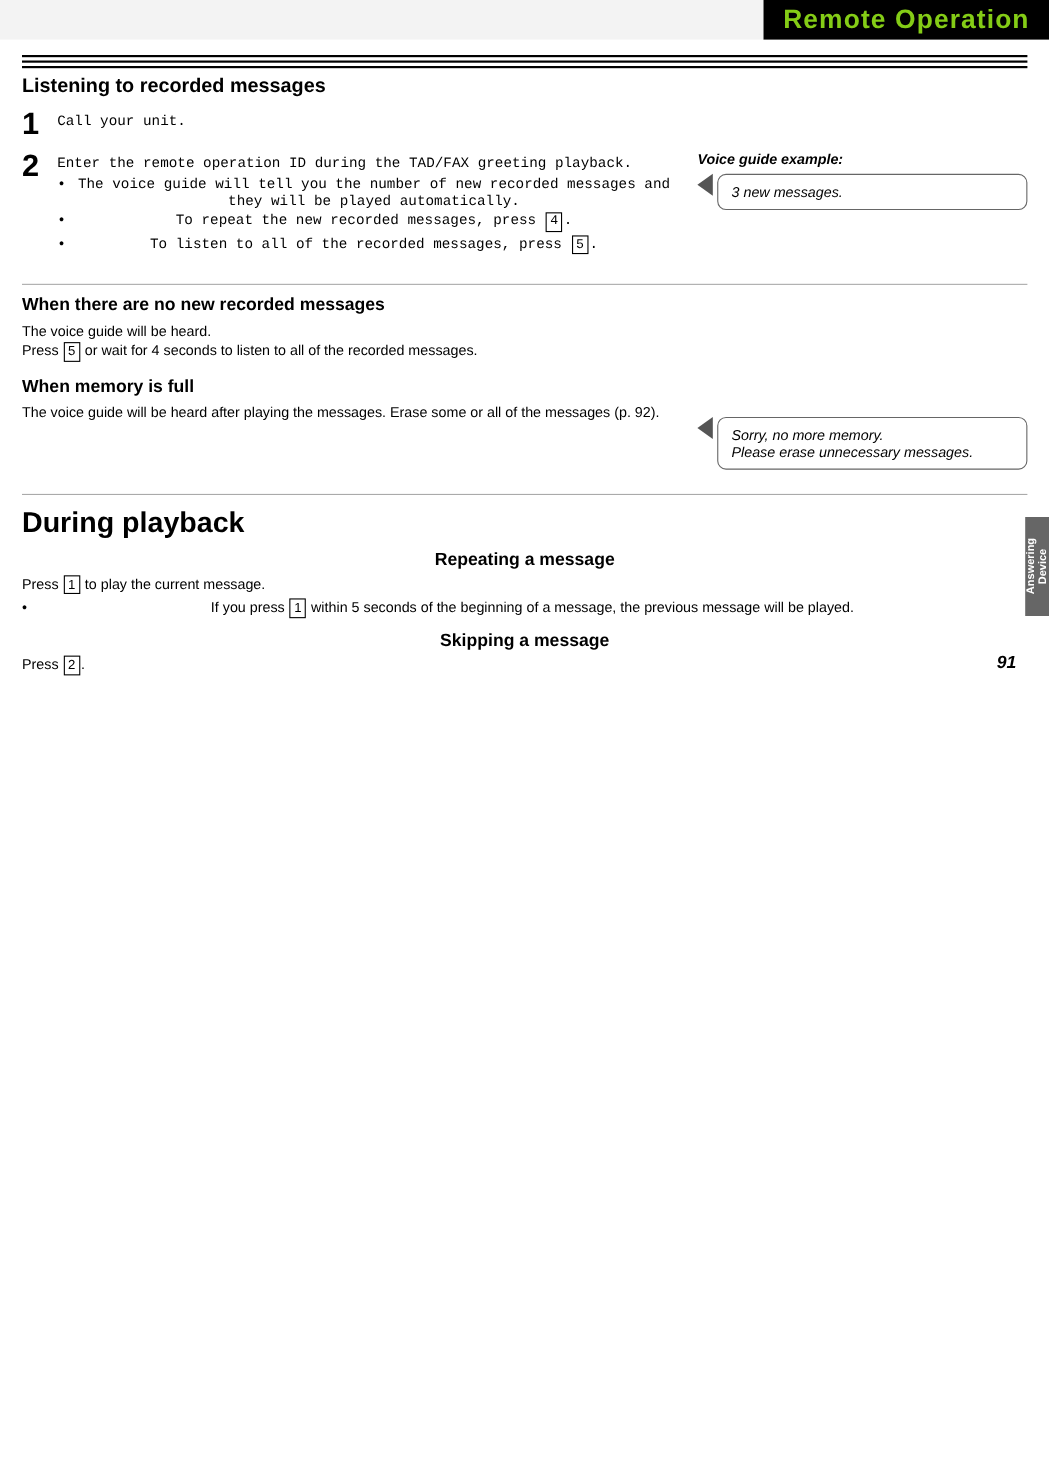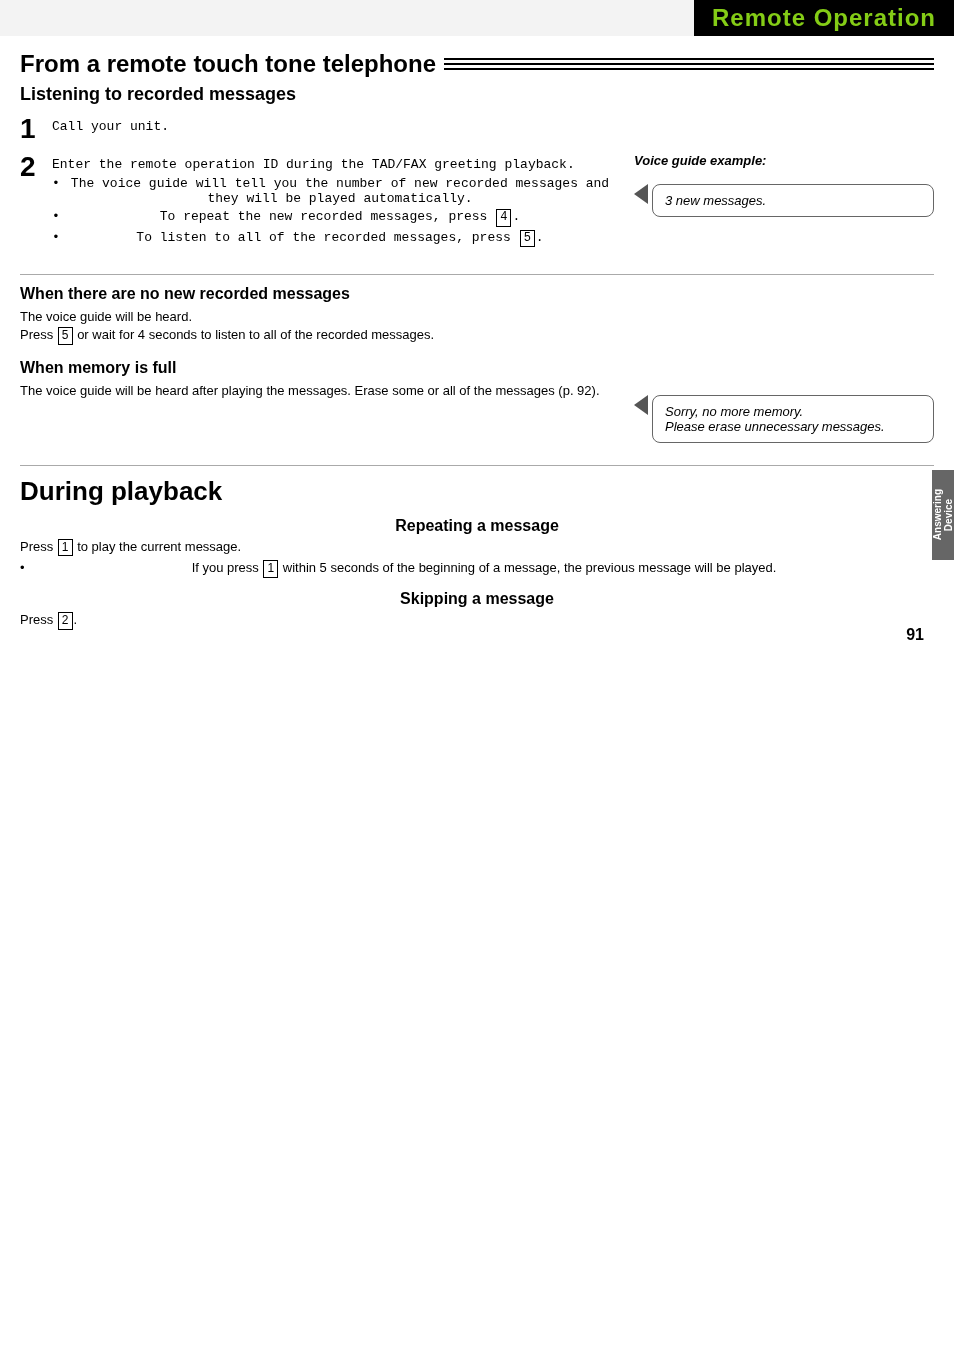--- a/index.html
+++ b/index.html
@@ -56,21 +56,21 @@
       display: flex;
       gap: 20px;
     }
     .col-left {
       flex: 1;
     }
     .col-right {
       width: 300px;
       display: flex;
       flex-direction: column;
-      gap: 10px;
+      gap: 0;
     }
 
     
     .step {
       display: flex;
       gap: 10px;
       margin-bottom: 10px;
     }
     .step-number {
       font-size: 28px;
@@ -185,24 +185,25 @@
       margin-bottom: 12px;
     }
     .playback-section p {
       font-size: 13px;
       margin-bottom: 3px;
     }
 
     
     .page-number {
       position: absolute;
-      bottom: 18px;
+      bottom: 34px;
       right: 30px;
       font-size: 16px;
       font-weight: bold;
+      font-style: italic;
     }
 
     
     .side-tab {
       position: absolute;
       right: 0;
       top: 420px;
       width: 22px;
       height: 90px;
       background: #666;
@@ -251,21 +252,20 @@
 <div class="top-header-row">
   <div class="top-header-left"></div>
   <div class="top-header-right">
     <span>Remote Operation</span>
   </div>
 </div>
 
 <div class="main-content">
 
   <div class="section-title-bar">
-    <h2>From a remote touch tone telephone</h2>
     <div class="title-lines">
       <div class="title-line"></div>
       <div class="title-line"></div>
       <div class="title-line"></div>
     </div>
   </div>
 
   <div class="sub-heading">Listening to recorded messages</div>
 
   <div class="step">

